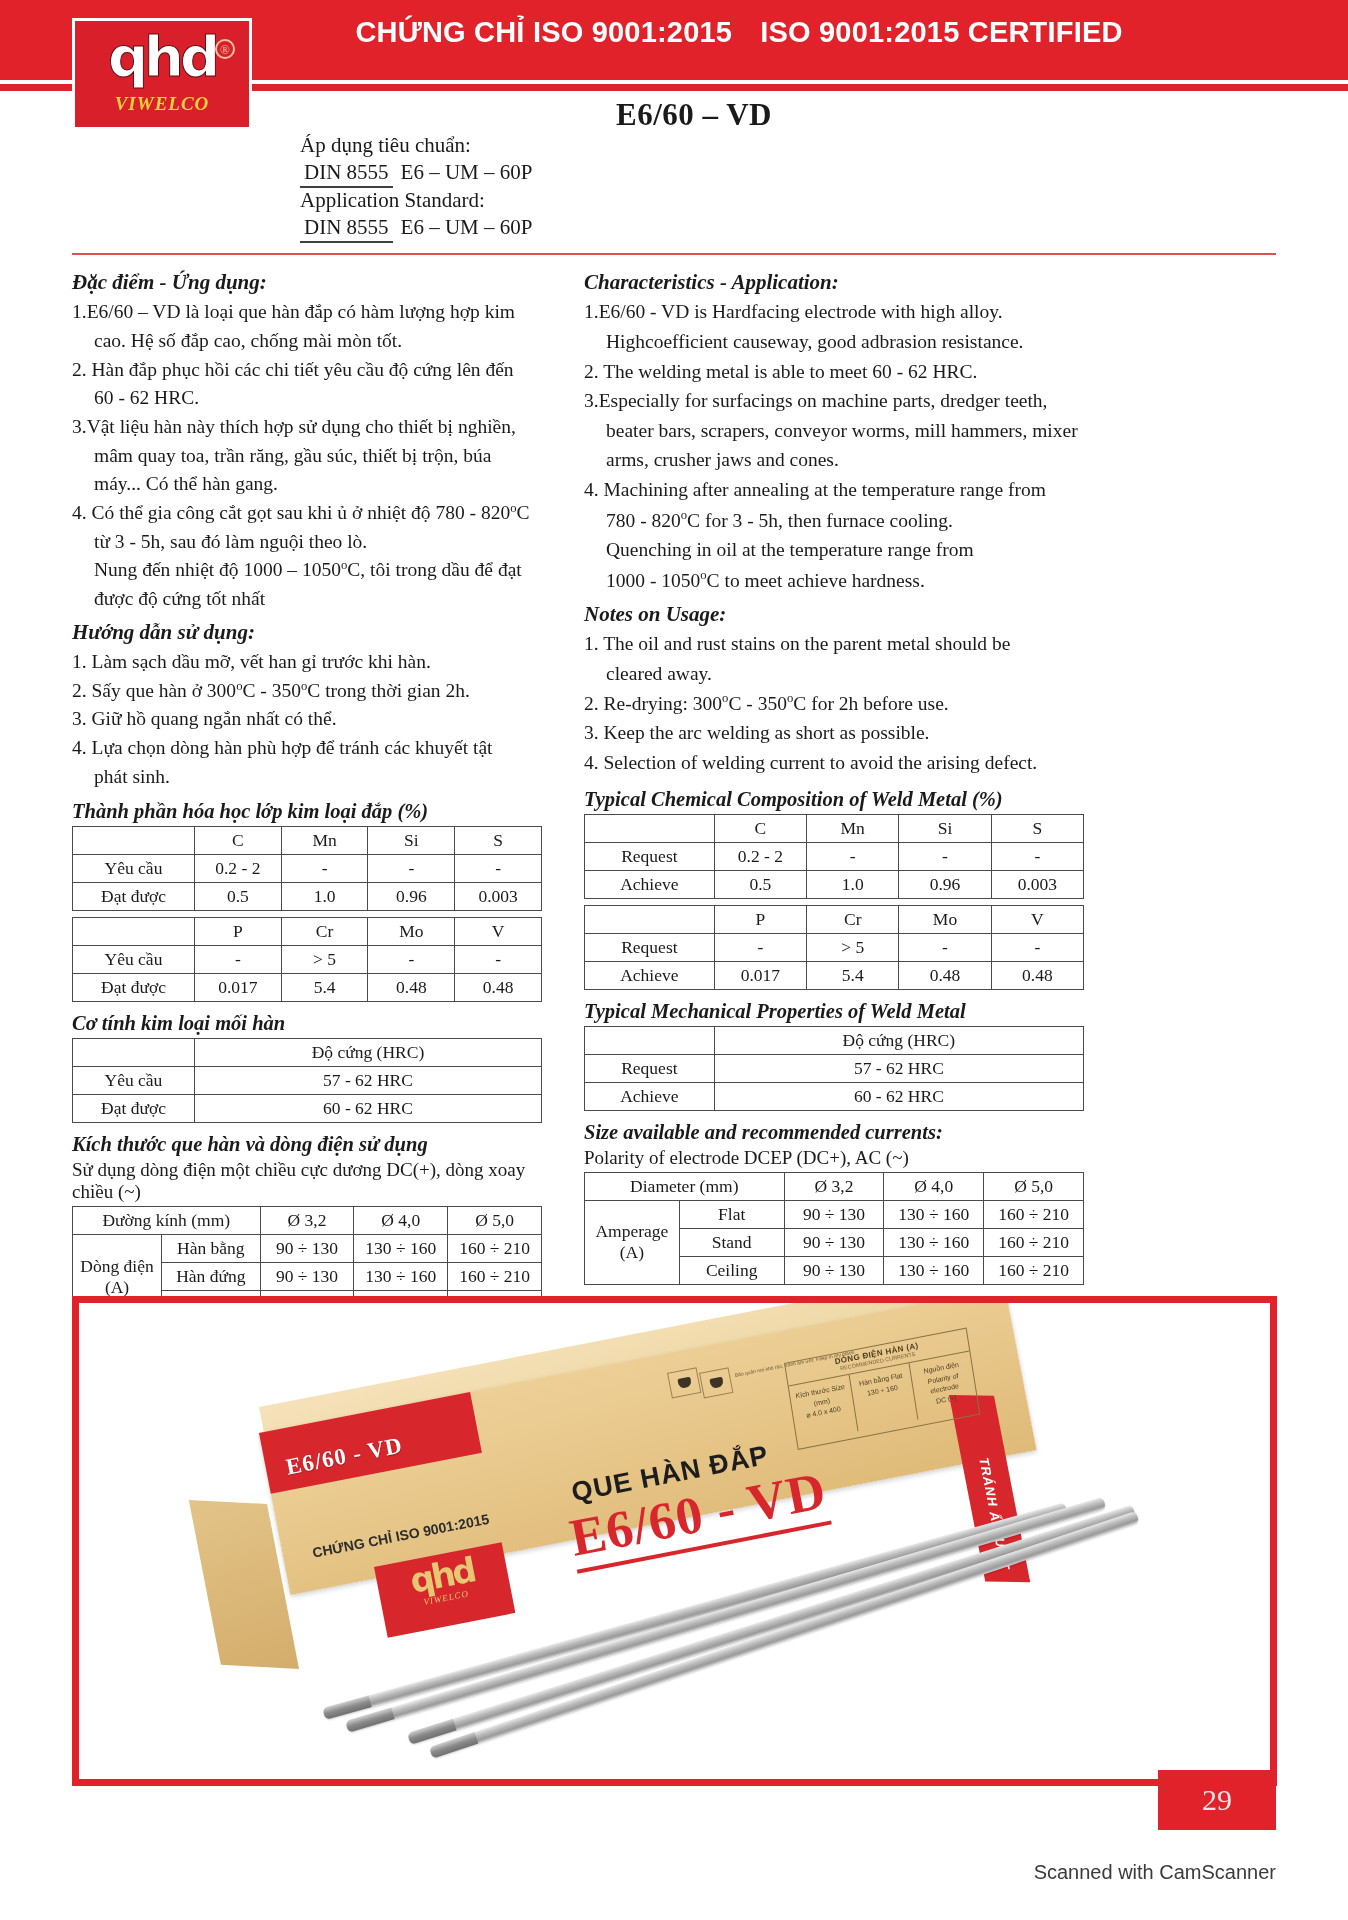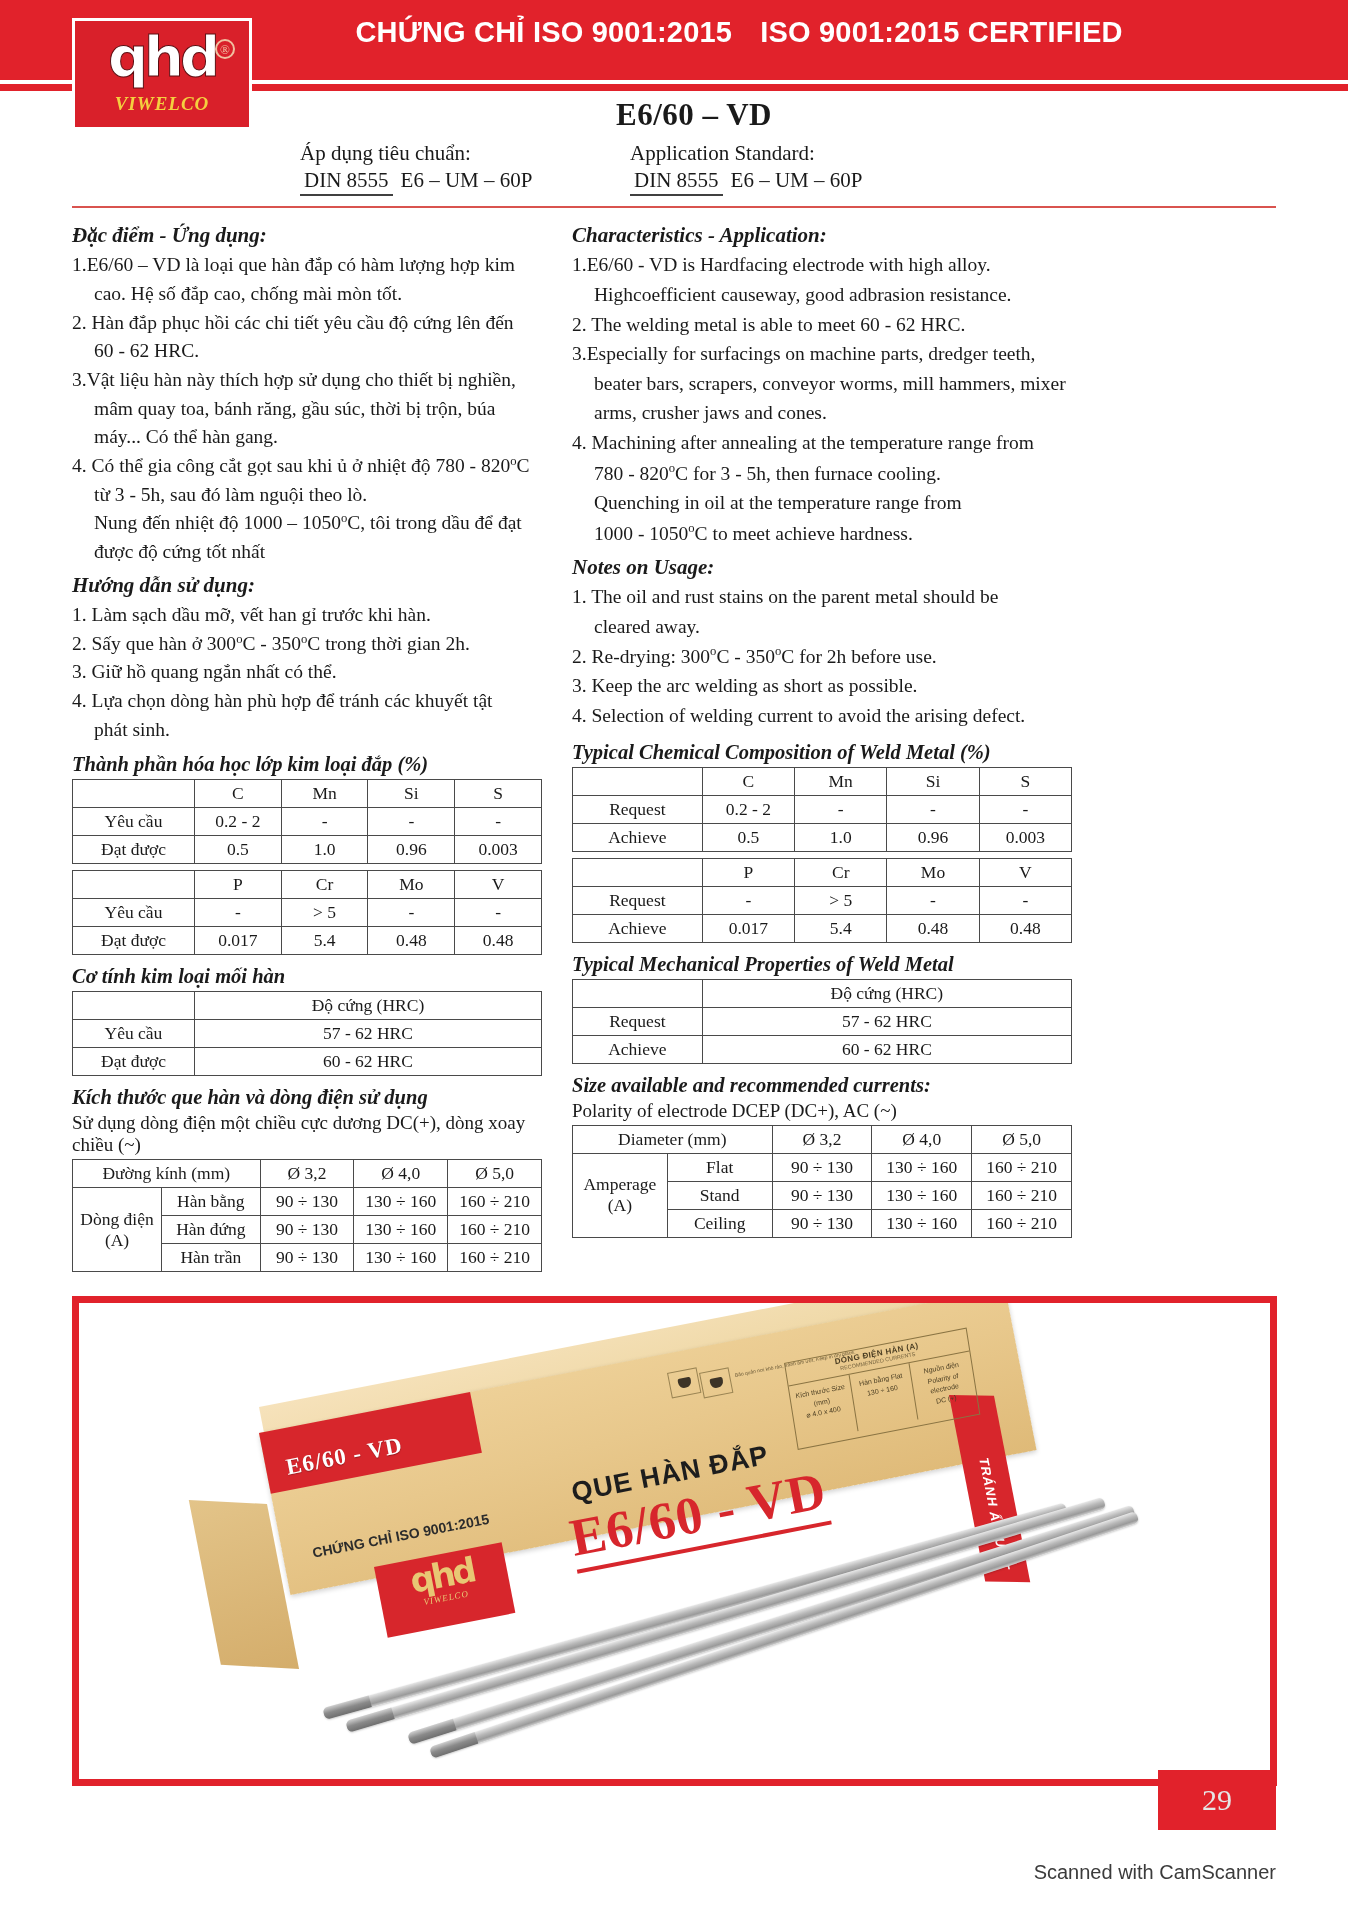--- a/index.html
+++ b/index.html
@@ -87,22 +87,23 @@
   .product-code {
     text-align:center;
     font-family:"Liberation Serif", serif;
     font-weight:bold;
     font-size:31px;
     letter-spacing:0.5px;
     padding-left:40px;
   }
   .std-row {
     display:flex;
-    margin-top:8px;
+    margin-top:0;
     padding-left:300px;
+    flex-direction:column;
   }
   .std-col { width:330px; }
   .std-head {
     font-size:21px;
     font-family:"Liberation Serif", serif;
     margin-bottom:2px;
   }
   .std-val {
     font-size:21px;
     padding:0 4px 1px 4px;
@@ -114,21 +115,21 @@
   .red-divider {
     margin:10px 72px 0 72px;
     height:2px;
     background:#d9534f;
   }
 
   
   .columns {
     display:flex;
     margin:8px 60px 0 72px;
-    gap:30px;
+    gap:42px;
   }
   .col { width:470px; }
   .col.right { width:500px; }
 
   h3.sec {
     font-family:"Liberation Serif", serif;
     font-weight:bold;
     font-style:italic;
     font-size:21px;
     margin:7px 0 3px 0;
@@ -437,21 +438,21 @@
 <div class="columns">
 
   <div class="col">
     <h3 class="sec">Đặc điểm - Ứng dụng:</h3>
     <ul class="ol" id="L-char">
         <li>1.E6/60 – VD là loại que hàn đắp có hàm lượng hợp kim</li>
         <li class="cont">cao. Hệ số đắp cao, chống mài mòn tốt.</li>
         <li>2. Hàn đắp phục hồi các chi tiết yêu cầu độ cứng lên đến</li>
         <li class="cont">60 - 62 HRC.</li>
         <li>3.Vật liệu hàn này thích hợp sử dụng cho thiết bị nghiền,</li>
-        <li class="cont">mâm quay toa, bánh răng, gầu súc, thời bị trộn, búa</li>
+        <li class="cont">mâm quay toa, trần răng, gầu súc, thiết bị trộn, búa</li>
         <li class="cont">máy... Có thể hàn gang.</li>
         <li>4. Có thể gia công cắt gọt sau khi ủ ở nhiệt độ 780 - 820<sup class="deg">o</sup>C</li>
         <li class="cont">từ 3 - 5h, sau đó làm nguội theo lò.</li>
         <li class="cont"> Nung đến nhiệt độ 1000 – 1050<sup class="deg">o</sup>C, tôi trong dầu để đạt</li>
         <li class="cont">được độ cứng tốt nhất</li>
       </ul>
 
     <h3 class="sec">Hướng dẫn sử dụng:</h3>
     <ul class="ol" id="L-use">
         <li>1. Làm sạch dầu mỡ, vết han gỉ trước khi hàn.</li>

